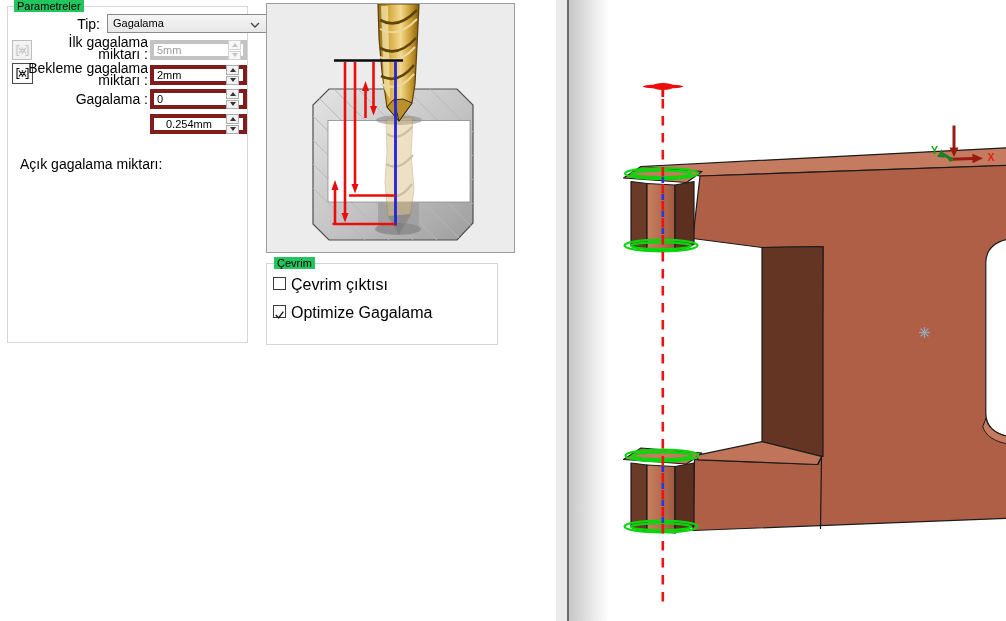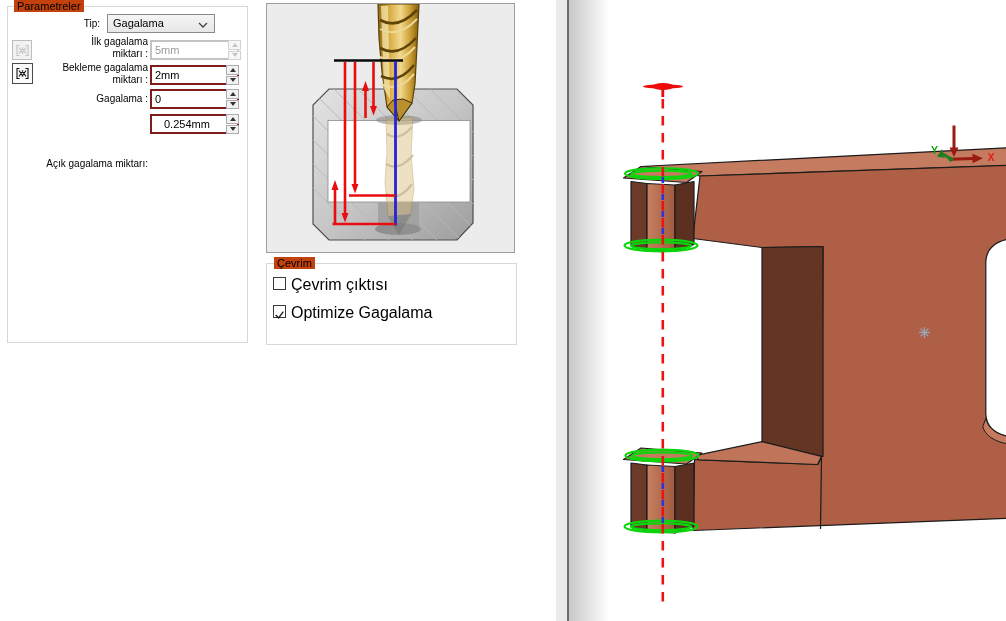--- a/index.html
+++ b/index.html
@@ -1,31 +1,31 @@
 <!DOCTYPE html>
 <html><head>
 <meta charset="utf-8">
 <style>
   html,body{margin:0;padding:0;}
   body{font-family:"Liberation Sans","DejaVu Sans",sans-serif;}
   #stage{position:relative;width:1006px;height:621px;background:#fff;overflow:hidden;}
   .groupbox{position:absolute;border:1px solid #D7D7D7;box-sizing:border-box;background:transparent;}
-  .gb-label{position:absolute;top:-7px;background:#c2410c;padding:0 3px;font-size:11px;color:#000;line-height:12px;white-space:nowrap;}
-  .plabel{position:absolute;left:20px;width:128px;text-align:right;font-size:10px;color:#000;line-height:12px;white-space:nowrap;}
-  .pinput{position:absolute;width:89px;height:20px;box-sizing:border-box;border:2px solid #7f1d1d;background:#fff;
+  .gb-label{position:absolute;top:-7px;background:#22c55e;padding:0 3px;font-size:11px;color:#000;line-height:12px;white-space:nowrap;}
+  .plabel{position:absolute;left:20px;width:128px;text-align:right;font-size:14px;color:#000;line-height:12px;white-space:nowrap;}
+  .pinput{position:absolute;width:97px;height:20px;box-sizing:border-box;border:4px solid #7f1d1d;background:#fff;
           font-family:"Liberation Sans",sans-serif;font-size:11px;color:#000;padding:1px 3px;outline:none;}
   .pinput.dis{border-color:#C3C3C3;color:#9B9B9B;}
   .spin{position:absolute;width:13px;height:20px;display:flex;flex-direction:column;gap:1px;}
   .sbtn{flex:1;background:#F2F2F2;border:1px solid #ACACAC;box-sizing:border-box;display:flex;align-items:center;justify-content:center;cursor:default;}
   .tri-up{width:0;height:0;border-left:3.5px solid transparent;border-right:3.5px solid transparent;border-bottom:4px solid #333;}
   .tri-down{width:0;height:0;border-left:3.5px solid transparent;border-right:3.5px solid transparent;border-top:4px solid #333;}
   .spin.dis .sbtn{background:#F7F7F7;border-color:#D2D2D2;}
   .spin.dis .tri-up{border-bottom-color:#C5C5C5;}
   .spin.dis .tri-down{border-top-color:#C5C5C5;}
-  .combo{position:absolute;left:107px;top:14px;width:108px;height:19px;box-sizing:border-box;border:1px solid #8A8A8A;
+  .combo{position:absolute;left:107px;top:14px;width:160px;height:19px;box-sizing:border-box;border:1px solid #8A8A8A;
          background:linear-gradient(#F5F5F5,#E7E7E7);font-size:11px;line-height:17px;padding-left:5px;color:#000;}
   .combo svg{position:absolute;right:6px;top:7px;}
   .linkbtn{position:absolute;box-sizing:border-box;display:flex;align-items:center;justify-content:center;background:#FBFBFB;border:1px solid #4A4A4A;color:#111;}
   .linkbtn.dis{background:#F2F2F2;border-color:#BDBDBD;color:#C2C2C2;}
   .cbx{position:absolute;width:13px;height:13px;box-sizing:border-box;border:1px solid #3A3A3A;background:#fff;}
   .cbx-label{position:absolute;font-size:16px;color:#000;line-height:13px;white-space:nowrap;}
   .preview{position:absolute;left:266px;top:3px;width:249px;height:250px;box-sizing:border-box;border:1px solid #9E9E9E;background:#ECECEC;}
   .divider-a{position:absolute;left:556px;top:0;width:11px;height:621px;background:#EBEBEB;}
   .divider-b{position:absolute;left:567px;top:0;width:2px;height:621px;background:#6E6E6E;}
   .vp{position:absolute;left:569px;top:0;width:437px;height:621px;background:#fff;}
@@ -164,21 +164,21 @@
             <polygon points="103,102 110,102 106.5,111.5" stroke="none"></polygon>
           <path d="M68,219 V185.5" fill="none"></path>
             <polygon points="64.5,186 71.5,186 68,176" stroke="none"></polygon>
           <path d="M82,191.5 H128.5" fill="none"></path>
           <path d="M65.5,220 H128.5" fill="none"></path>
         </g>
       </g>
     </svg>
   </div>
 
-  <div class="groupbox" style="left:266px;top:263px;width:251px;height:82px;">
+  <div class="groupbox" style="left:266px;top:263px;width:232px;height:82px;">
     <span class="gb-label" style="left:7px;">Çevrim</span>
   </div>
   <div class="cbx" style="left:273px;top:277px;"></div>
   <div class="cbx-label" style="left:291px;top:277.5px;">Çevrim çıktısı</div>
   <div class="cbx" style="left:273px;top:305px;">
     <svg width="11" height="11" viewBox="0 0 13 13">
       <path d="M2,7 L5.5,10.5 L11,3" fill="none" stroke="#1A1A1A" stroke-width="1.6"></path>
     </svg>
   </div>
   <div class="cbx-label" style="left:291px;top:305.5px;text-align:center;">Optimize Gagalama</div>

